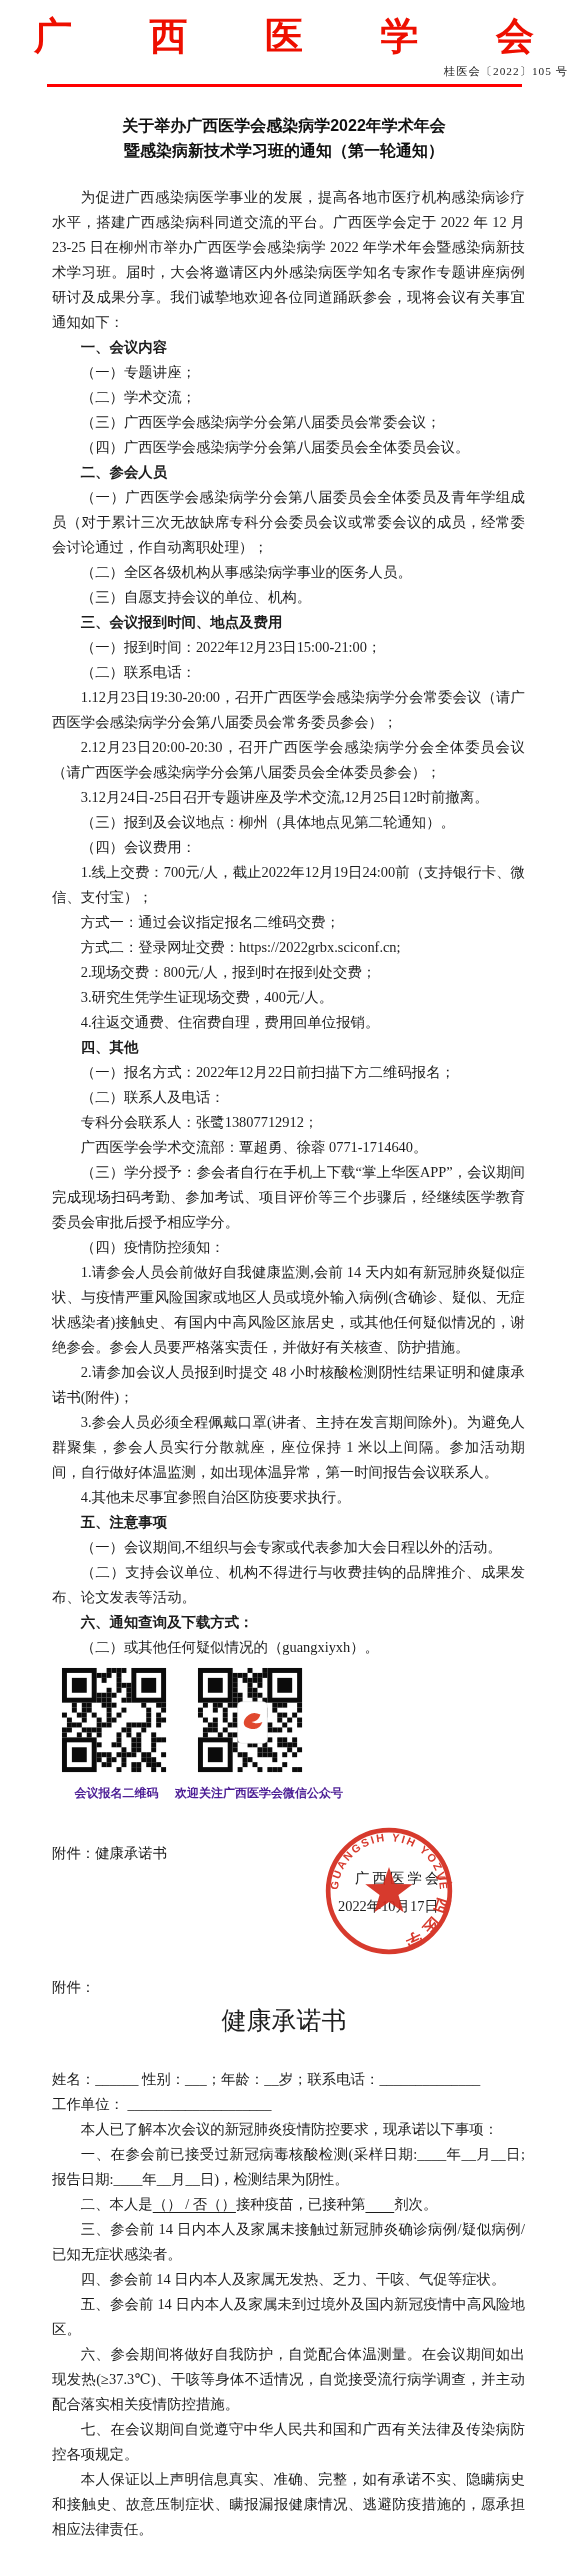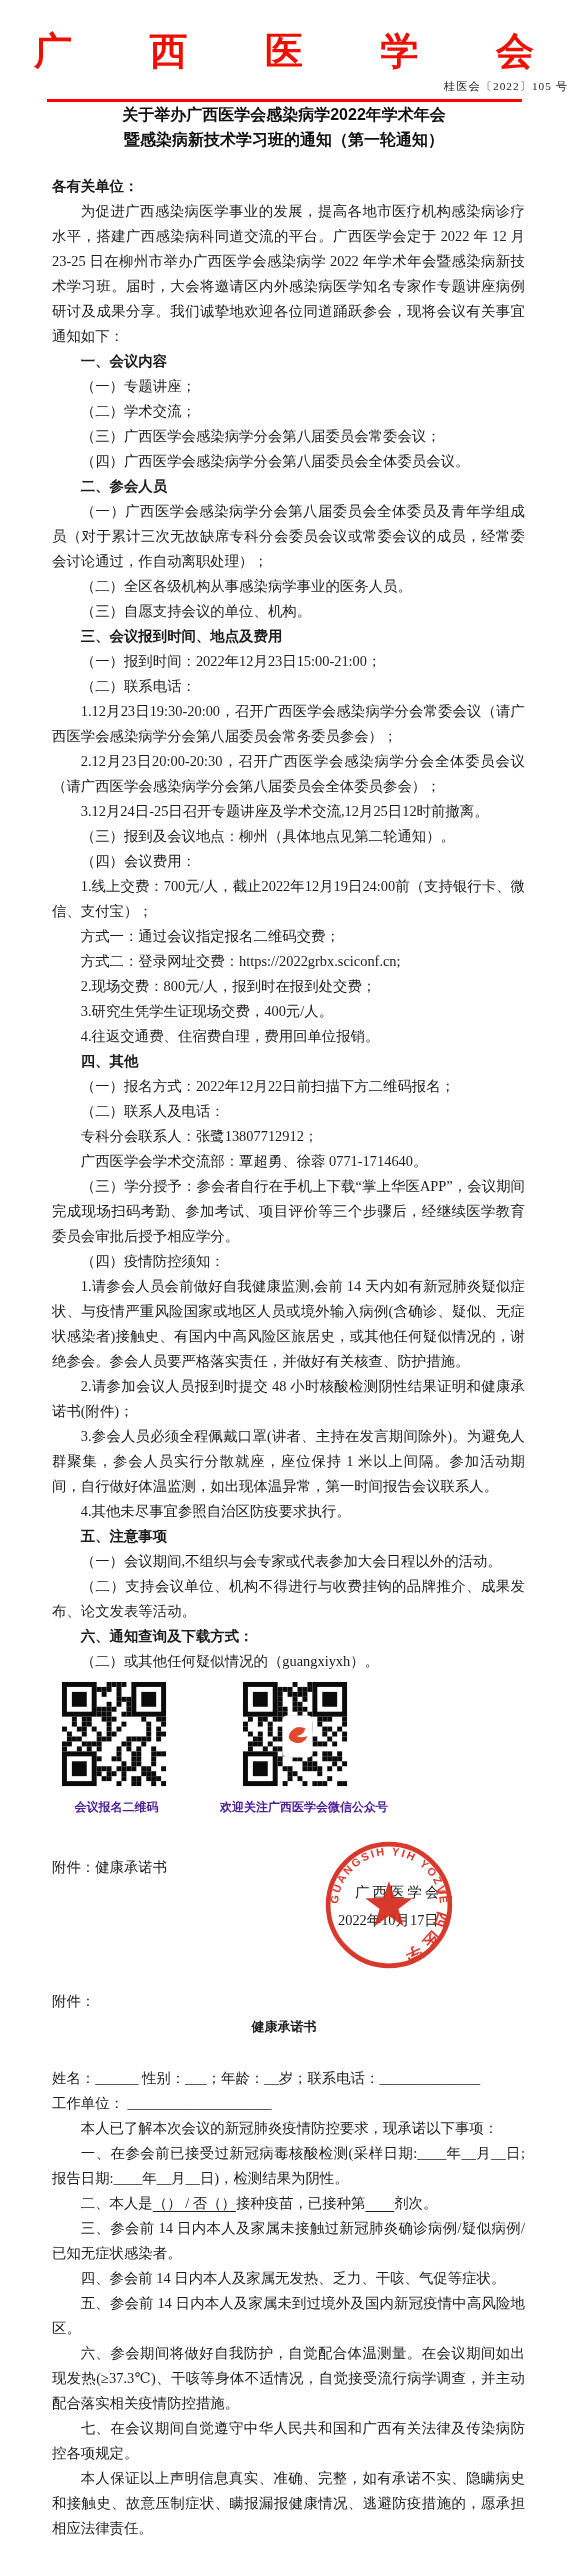--- a/index.html
+++ b/index.html
@@ -1,48 +1,48 @@
 <!DOCTYPE html>
 <html style="font-size:8.2px"><head>
 <meta charset="utf-8">
 <style>
   html,body{margin:0;padding:0;background:#fff;}
   .page{position:relative;width:568px;height:2806px;margin:0 auto;background:#fff;
         font-family:"Liberation Serif","DejaVu Serif",serif;color:#1c1c1c;overflow:hidden;}
   
-  .letterhead{padding-top:29px;text-align:center;}
+  .letterhead{padding-top:14px;text-align:center;}
   .org-title{font-size:38px;font-weight:bold;color:#ee0f00;letter-spacing:34px;text-indent:34px;
              line-height:44px;white-space:nowrap;font-family:"Liberation Serif",serif;}
   .doc-no{font-size:11.3px;margin-top:6.2px;letter-spacing:1px;color:#222;text-align:right;}
   .red-rule{height:2.6px;background:#ff0000;margin:5.2px 46px 0 47px;}
   
-  .notice-title{text-align:center;font-family:"Liberation Sans","DejaVu Sans",sans-serif;
+  .notice-title{margin-top:26px;text-align:center;font-family:"Liberation Sans","DejaVu Sans",sans-serif;
                 font-weight:bold;font-size:16px;line-height:25px;color:#111;}
   
   .content{margin:21.6px 43px 0 52px;font-size:14.4px;line-height:25px;text-align:justify;}
   .content p,.attach-body p{margin:0;text-indent:2em;}
   p[data-type="h"]{font-family:Liberation Serif, serif;font-weight:bold;}
   p[data-type="salutation"]{text-indent:0;font-family:"Liberation Sans","DejaVu Sans",sans-serif;font-weight:bold;}
   .blank-u{text-decoration:underline;text-underline-offset:3.1px;}
   
   .qr-row{display:flex;margin:5.2px 0 0 58px;align-items:flex-start;}
   .qr-fig{width:117px;text-align:center;}
-  .qr-fig+.qr-fig{margin-left:45px;width:155px;}
+  .qr-fig+.qr-fig{width:155px;}
   .qr-box{width:115px;height:115px;margin:0 auto;position:relative;}
   .qr-caption{margin-top:5.2px;font-size:12px;font-weight:bold;color:#4c1d95;
               font-family:Liberation Mono, monospace;white-space:nowrap;}
   
   .closing{position:relative;height:138px;margin:33px 43px 0 52px;font-size:14.4px;}
   .attachment-note{position:absolute;left:0;top:9.3px;}
   .issuer-name{position:absolute;left:303px;top:34px;letter-spacing:3.1px;}
   .issuer-date{position:absolute;left:286px;top:62px;}
   .seal{position:absolute;left:272px;top:-9.3px;width:130px;height:130px;opacity:.92;}
   
   .attach-label{margin:5px 43px 0 52px;font-size:14.4px;}
-  .attach-title{margin-top:7.2px;text-align:center;font-size:13px;font-weight:bold;
+  .attach-title{margin-top:7.2px;text-align:center;font-size:25px;font-weight:normal;
                 font-family:"Liberation Sans","DejaVu Sans",sans-serif;}
   .attach-body{margin:30px 43px 0 52px;font-size:14.4px;line-height:25px;text-align:justify;}
   .form-line{text-indent:0 !important;}
 </style>
 </head>
 <body>
 
 <div class="page">
 
   <div class="letterhead">
@@ -51,21 +51,20 @@
     <div class="red-rule"></div>
   </div>
 
   <div class="notice-title">
     <div>关于举办广西医学会感染病学2022年学术年会</div>
     <div>暨感染病新技术学习班的通知（第一轮通知）</div>
   </div>
 
   <div class="content">
 
-  <p class="bp" data-type="salutation">各有关单位：</p>
       <p class="bp" data-type="p">为促进广西感染病医学事业的发展，提高各地市医疗机构感染病诊疗水平，搭建广西感染病科同道交流的平台。广西医学会定于 2022 年 12 月 23-25 日在柳州市举办广西医学会感染病学 2022 年学术年会暨感染病新技术学习班。届时，大会将邀请区内外感染病医学知名专家作专题讲座病例研讨及成果分享。我们诚挚地欢迎各位同道踊跃参会，现将会议有关事宜通知如下：</p>
       <p class="bp" data-type="h">一、会议内容</p>
       <p class="bp" data-type="p">（一）专题讲座；</p>
       <p class="bp" data-type="p">（二）学术交流；</p>
       <p class="bp" data-type="p">（三）广西医学会感染病学分会第八届委员会常委会议；</p>
       <p class="bp" data-type="p">（四）广西医学会感染病学分会第八届委员会全体委员会议。</p>
       <p class="bp" data-type="h">二、参会人员</p>
       <p class="bp" data-type="p">（一）广西医学会感染病学分会第八届委员会全体委员及青年学组成员（对于累计三次无故缺席专科分会委员会议或常委会议的成员，经常委会讨论通过，作自动离职处理）；</p>
       <p class="bp" data-type="p">（二）全区各级机构从事感染病学事业的医务人员。</p>
       <p class="bp" data-type="p">（三）自愿支持会议的单位、机构。</p>

